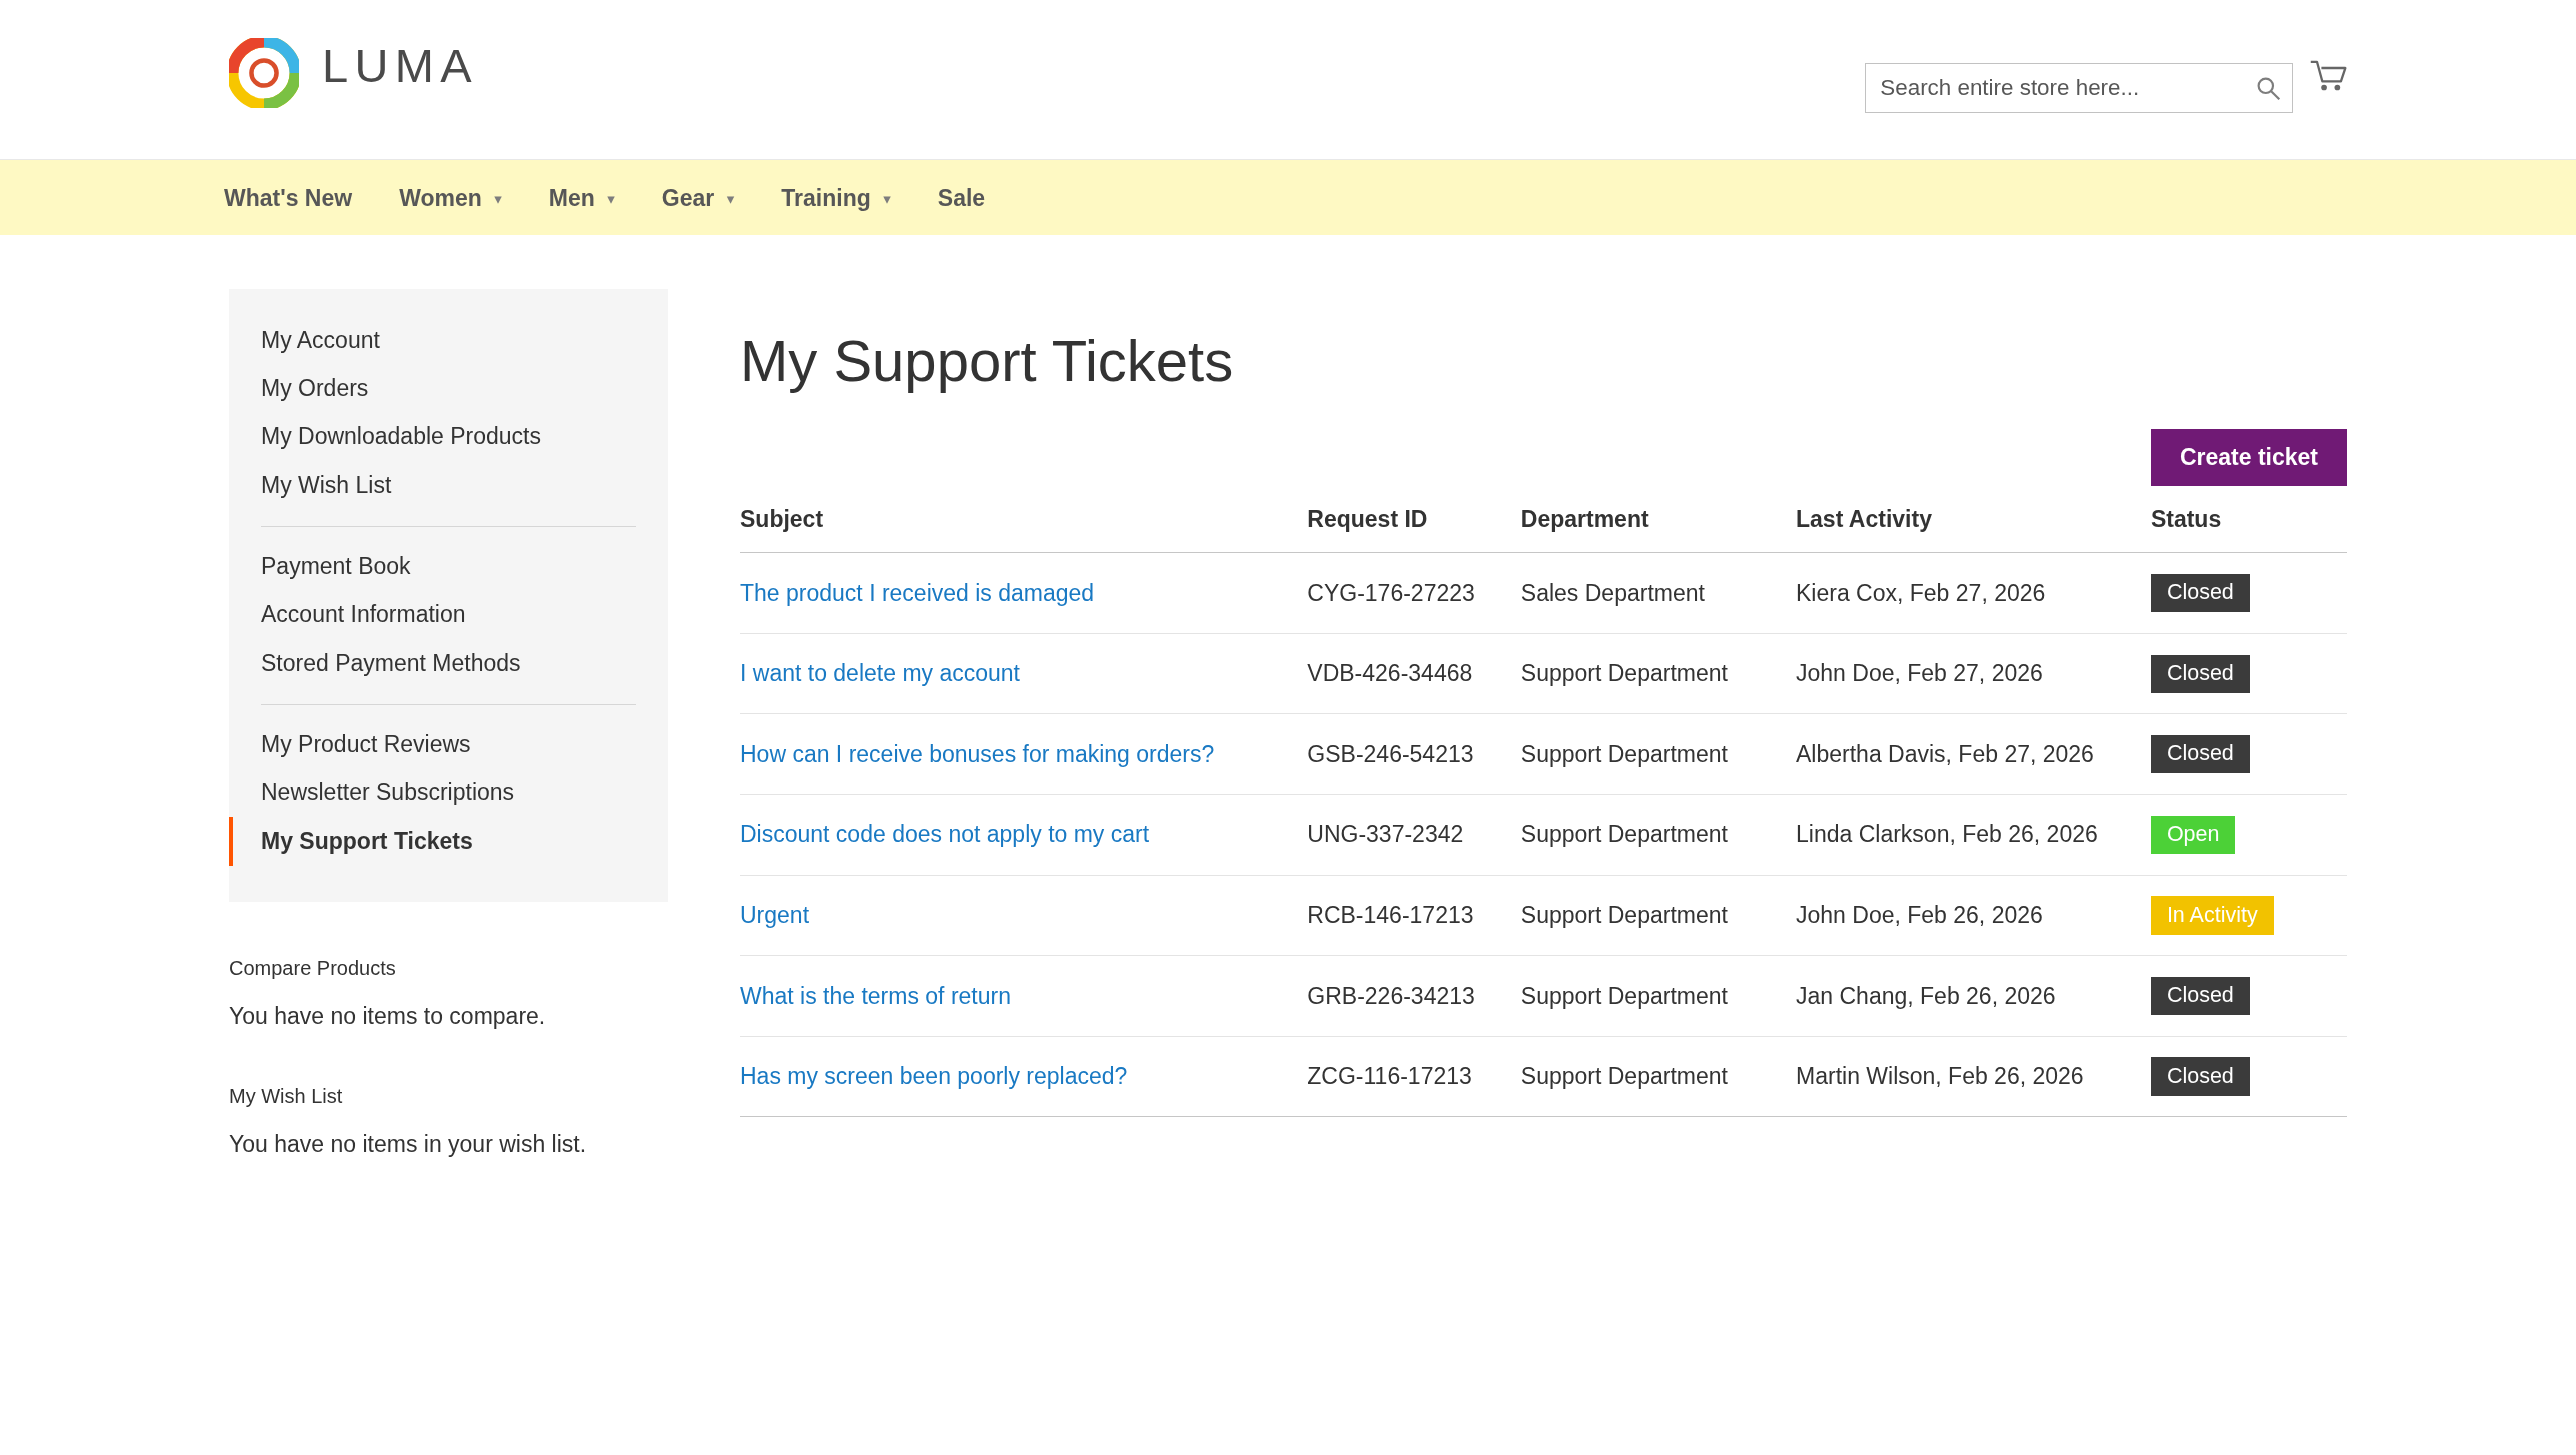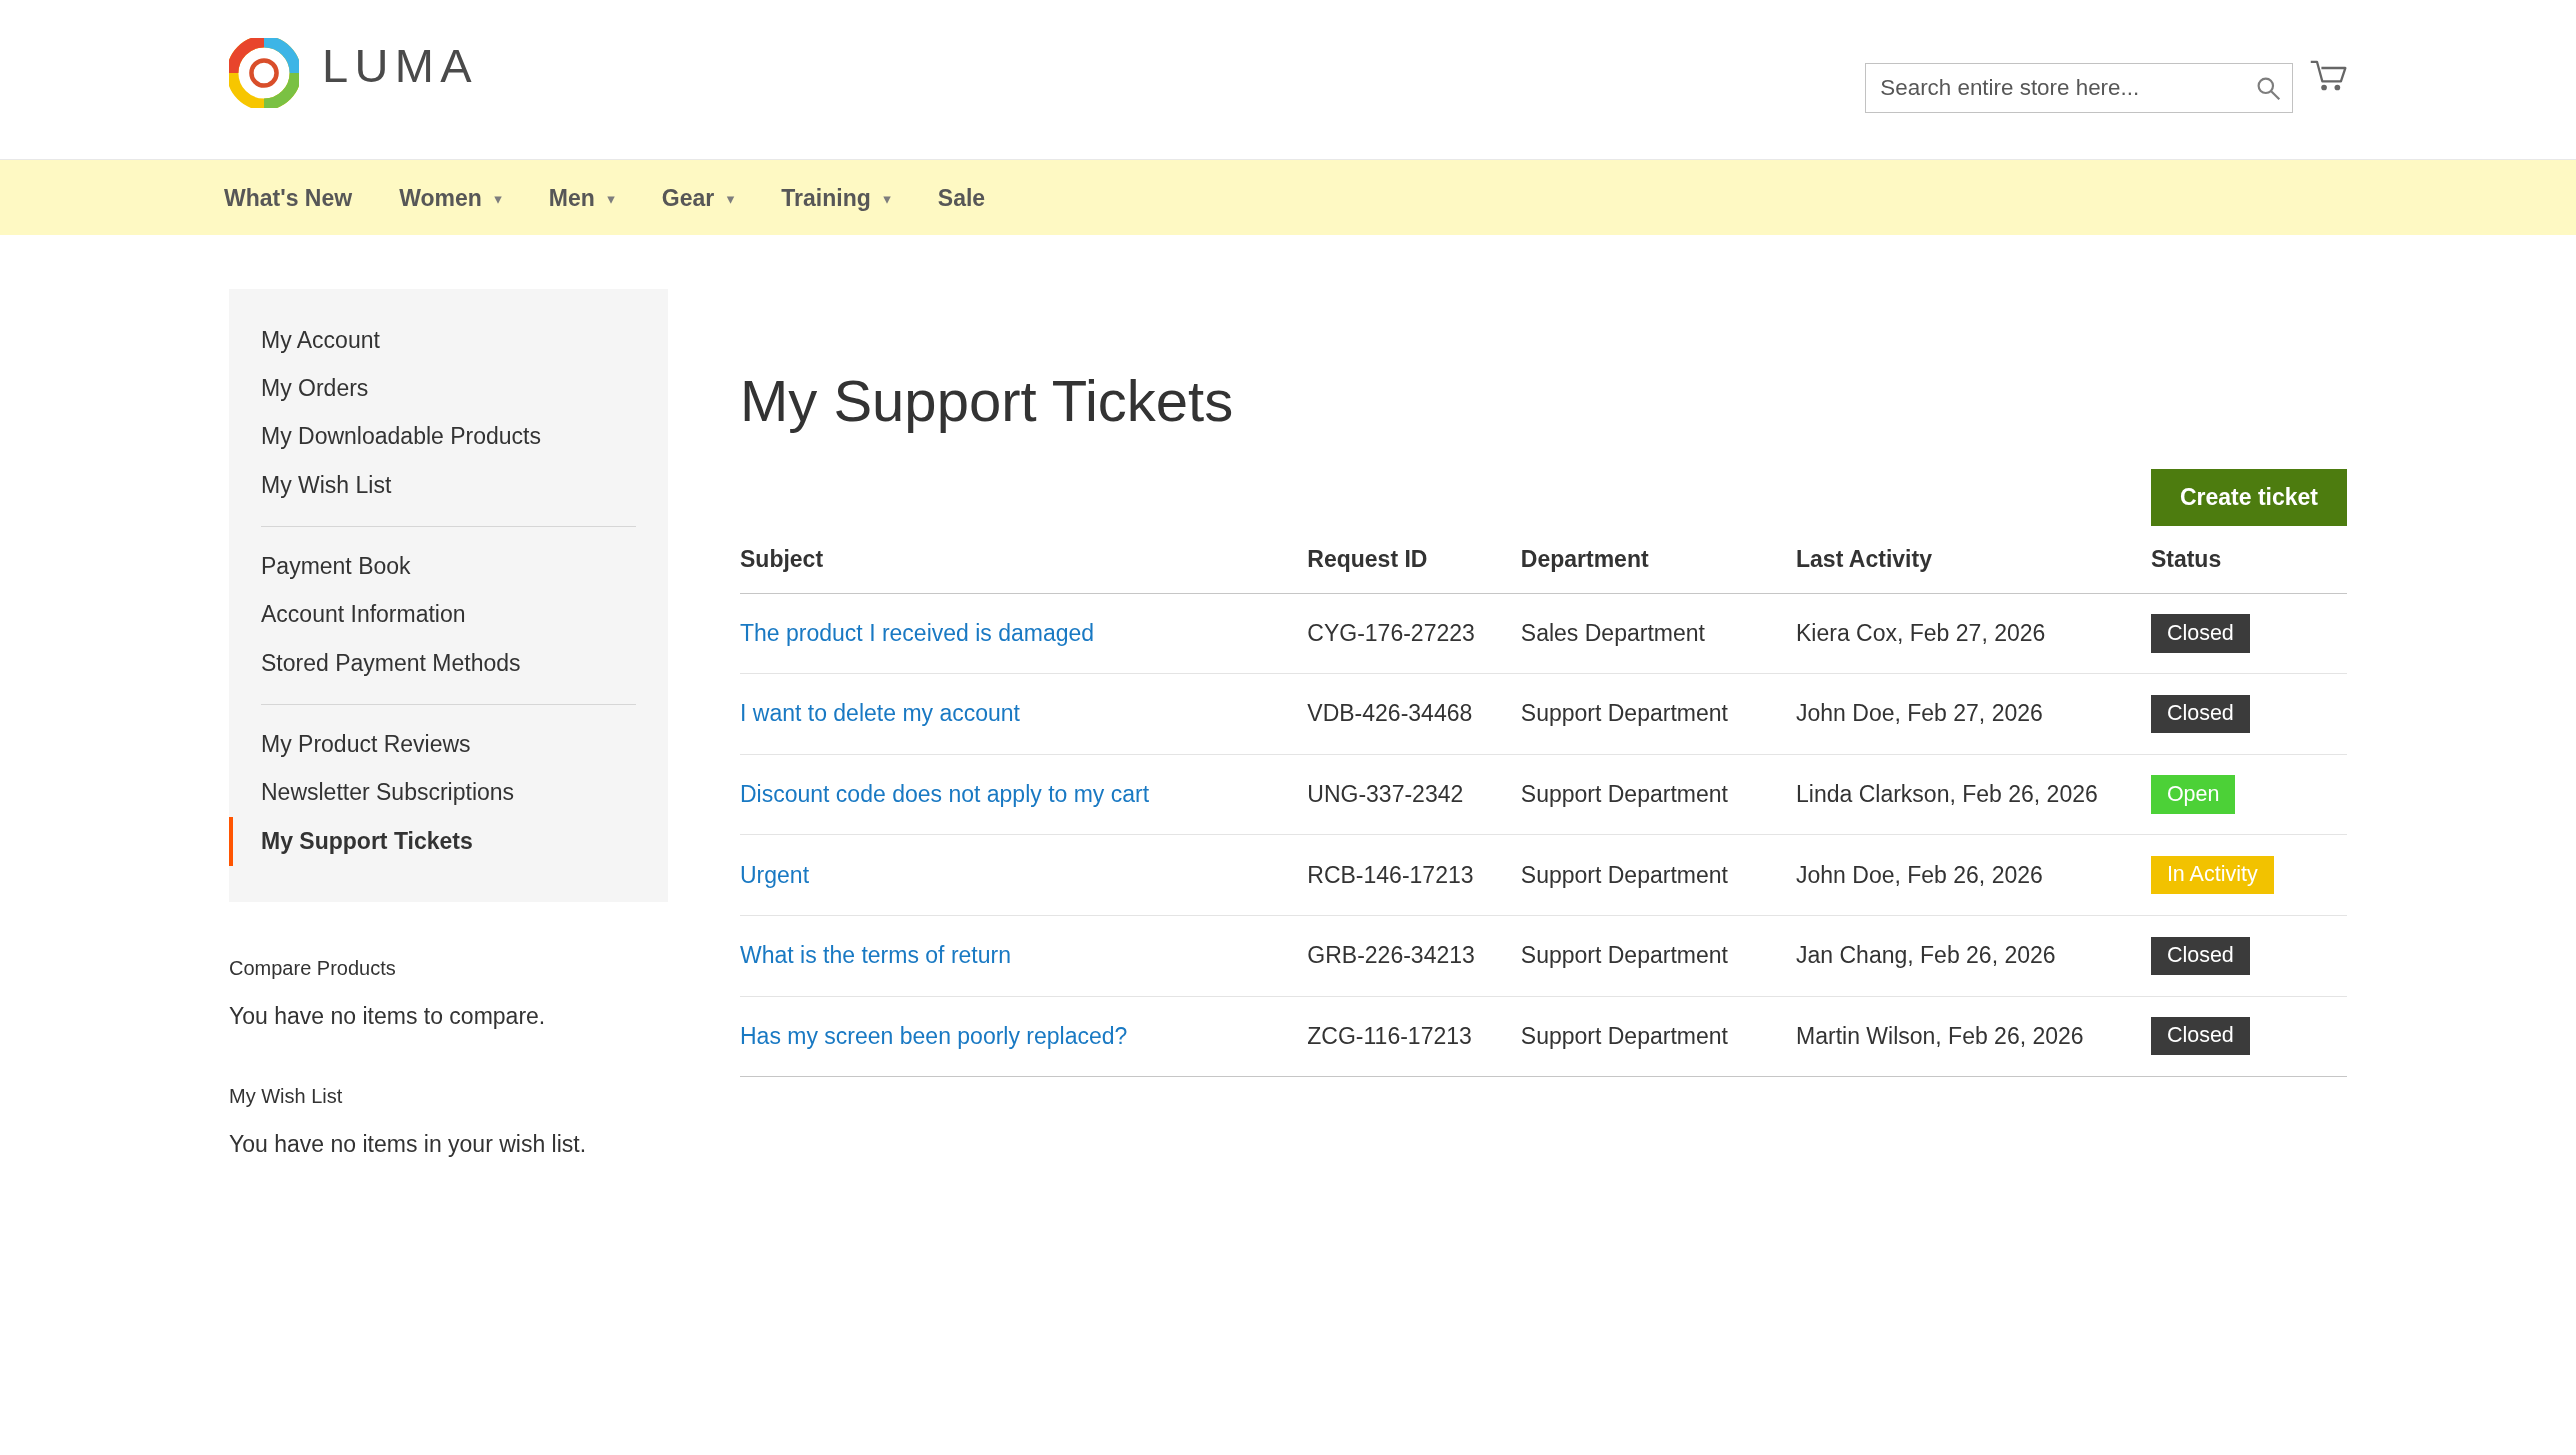--- a/index.html
+++ b/index.html
@@ -159,21 +159,21 @@
     color: #333;
     margin: 0 0 36px 0;
     line-height: 1.1;
   }
   .actions-row {
     display: flex;
     justify-content: flex-end;
     margin-bottom: 19.7px;
   }
   .btn-primary {
-    background: #4d7c0f;
+    background: #701a75;
     color: #ffffff;
     border: 0;
     font-size: 23px;
     font-weight: bold;
     padding: 15px 29px;
     cursor: pointer;
     font-family: "Liberation Sans", sans-serif;
   }
   table.tickets {
     width: 100%;
@@ -339,20 +339,27 @@
           <td><span class="badge badge-closed">Closed</span></td>
         </tr>
         <tr>
           <td><a class="link">I want to delete my account</a></td>
           <td>VDB-426-34468</td>
           <td>Support Department</td>
           <td>John Doe, Feb 27, 2026</td>
           <td><span class="badge badge-closed">Closed</span></td>
         </tr>
         <tr>
+          <td><a class="link">How can I receive bonuses for making orders?</a></td>
+          <td>GSB-246-54213</td>
+          <td>Support Department</td>
+          <td>Albertha Davis, Feb 27, 2026</td>
+          <td><span class="badge badge-closed">Closed</span></td>
+        </tr>
+        <tr>
           <td><a class="link">Discount code does not apply to my cart</a></td>
           <td>UNG-337-2342</td>
           <td>Support Department</td>
           <td>Linda Clarkson, Feb 26, 2026</td>
           <td><span class="badge badge-open">Open</span></td>
         </tr>
         <tr>
           <td><a class="link">Urgent</a></td>
           <td>RCB-146-17213</td>
           <td>Support Department</td>

